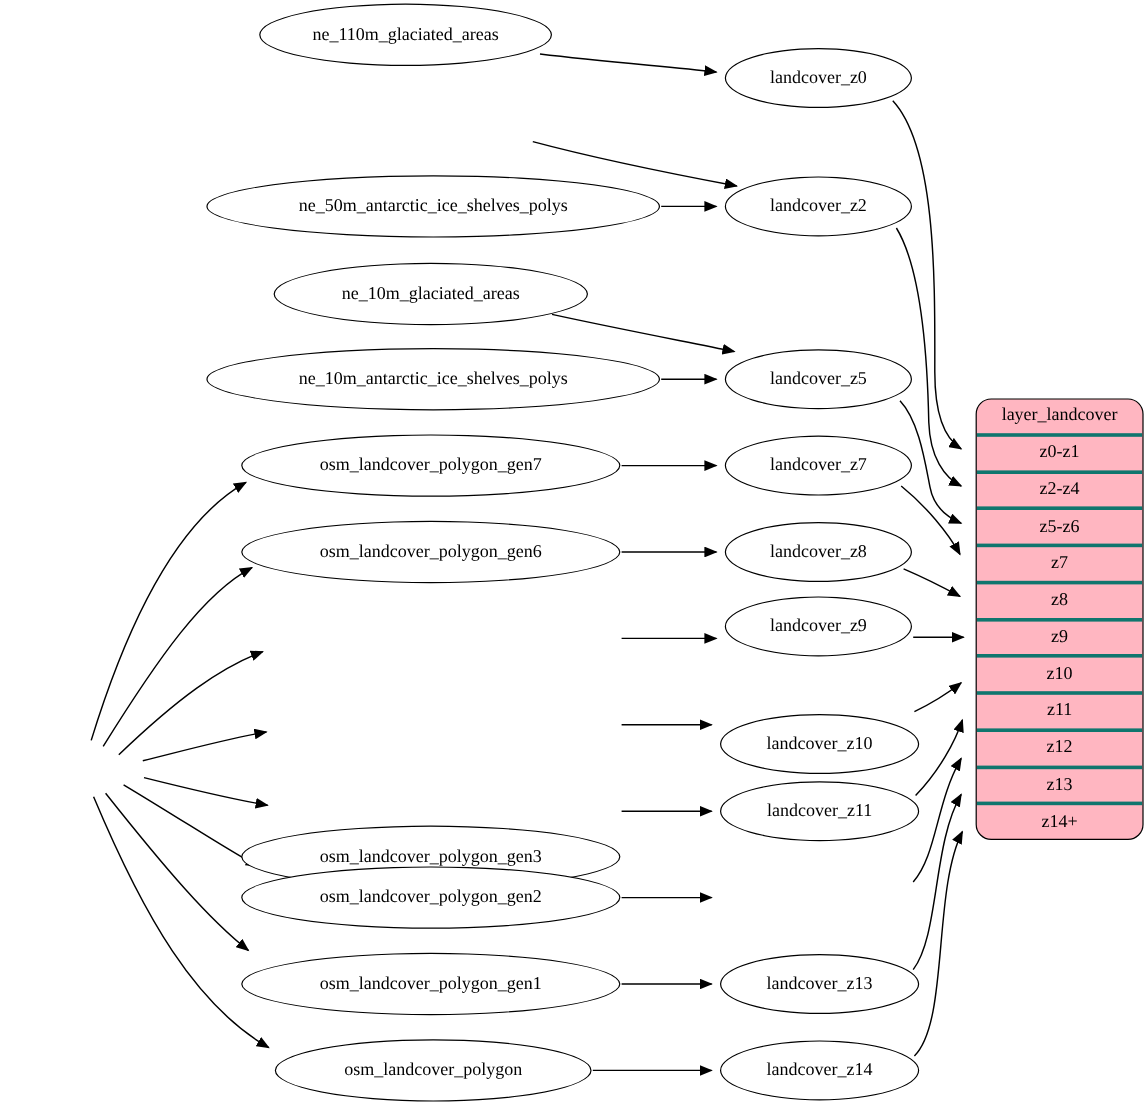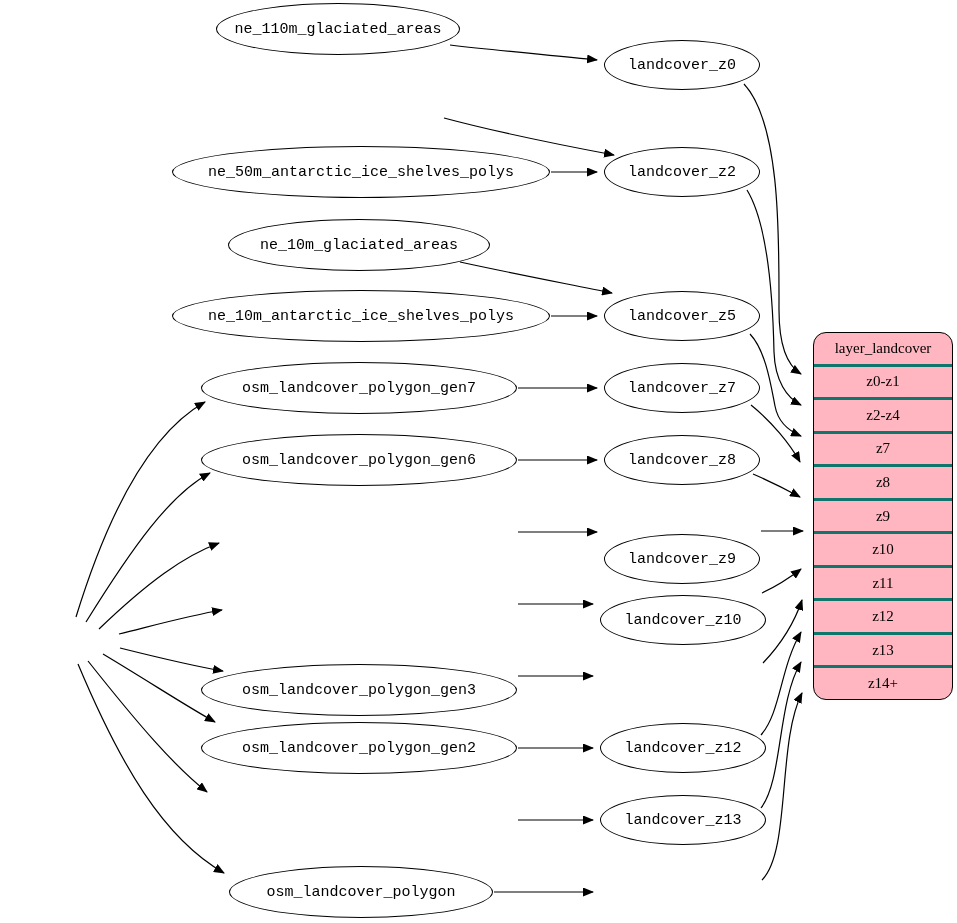--- a/index.html
+++ b/index.html
@@ -5,21 +5,21 @@
   html,body{margin:0;padding:0;background:#ffffff;}
   #canvas{
     position:relative;width:957px;height:923px;background:#ffffff;
     font-family:"Liberation Serif","DejaVu Serif",serif;color:#000;
     overflow:hidden;
   }
   #edges{position:absolute;left:0;top:0;width:957px;height:923px;}
   .node{
     position:absolute;display:flex;align-items:center;justify-content:center;
     border:1.3px solid #000;border-radius:50%;background:#fff;
-    font-size:15px;white-space:nowrap;box-sizing:border-box;z-index:2;font-family:Liberation Mono, monospace;
+    font-size:15px;white-space:nowrap;box-sizing:border-box;z-index:2;
   }
   #ztable{
     position:absolute;left:813px;top:332px;width:140px;height:368px;
     background:#ffb6c1;border:1.4px solid #000;border-radius:13px;
     display:flex;flex-direction:column;box-sizing:border-box;overflow:hidden;z-index:2;
   }
   .trow{
     flex:1;display:flex;align-items:center;justify-content:center;
     font-size:15px;border-top:3px solid #0f766e;
   }
@@ -86,25 +86,28 @@
     </div>
   <div class="node" style="left:172px;top:290px;width:378px;height:52px">
       <span>ne_10m_antarctic_ice_shelves_polys</span>
     </div>
   <div class="node" style="left:201px;top:362px;width:316px;height:52px">
       <span>osm_landcover_polygon_gen7</span>
     </div>
   <div class="node" style="left:201px;top:434px;width:316px;height:52px">
       <span>osm_landcover_polygon_gen6</span>
     </div>
-  <div class="node" style="left:201px;top:664px;width:316px;height:52px">
+  <div class="node" style="left:201px;top:688px;width:316px;height:52px">
       <span>osm_landcover_polygon_gen3</span>
     </div>
   <div class="node" style="left:201px;top:722px;width:316px;height:52px">
       <span>osm_landcover_polygon_gen2</span>
+    </div>
+  <div class="node" style="left:201px;top:794px;width:316px;height:52px">
+      <span>osm_landcover_polygon_gen1</span>
     </div>
   <div class="node" style="left:229px;top:866px;width:264px;height:52px">
       <span>osm_landcover_polygon</span>
     </div>
 
 
   <div class="node" style="left:604px;top:40px;width:156px;height:50px">
       <span>landcover_z0</span>
     </div>
   <div class="node" style="left:604px;top:147px;width:156px;height:50px">
@@ -112,37 +115,41 @@
     </div>
   <div class="node" style="left:604px;top:291px;width:156px;height:50px">
       <span>landcover_z5</span>
     </div>
   <div class="node" style="left:604px;top:363px;width:156px;height:50px">
       <span>landcover_z7</span>
     </div>
   <div class="node" style="left:604px;top:435px;width:156px;height:50px">
       <span>landcover_z8</span>
     </div>
-  <div class="node" style="left:604px;top:534px;width:156px;height:50px">
+  <div class="node" style="left:604px;top:497px;width:156px;height:50px">
       <span>landcover_z9</span>
     </div>
   <div class="node" style="left:600px;top:595px;width:166px;height:50px">
       <span>landcover_z10</span>
     </div>
-  <div class="node" style="left:600px;top:723px;width:166px;height:50px">
-      <span>landcover_z12</span>
+  <div class="node" style="left:600px;top:651px;width:166px;height:50px">
+      <span>landcover_z11</span>
     </div>
   <div class="node" style="left:600px;top:795px;width:166px;height:50px">
       <span>landcover_z13</span>
+    </div>
+  <div class="node" style="left:600px;top:867px;width:166px;height:50px">
+      <span>landcover_z14</span>
     </div>
 
   <div id="ztable">
     <div class="trow">layer_landcover</div>
     <div class="trow">z0-z1</div>
     <div class="trow">z2-z4</div>
+    <div class="trow">z5-z6</div>
     <div class="trow">z7</div>
     <div class="trow">z8</div>
     <div class="trow">z9</div>
     <div class="trow">z10</div>
     <div class="trow">z11</div>
     <div class="trow">z12</div>
     <div class="trow">z13</div>
     <div class="trow">z14+</div>
   </div>
 

